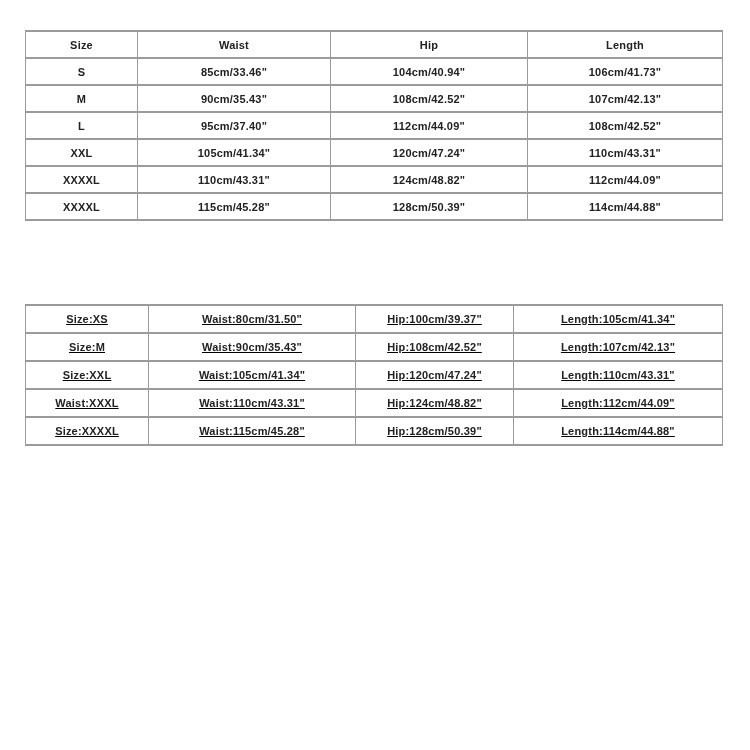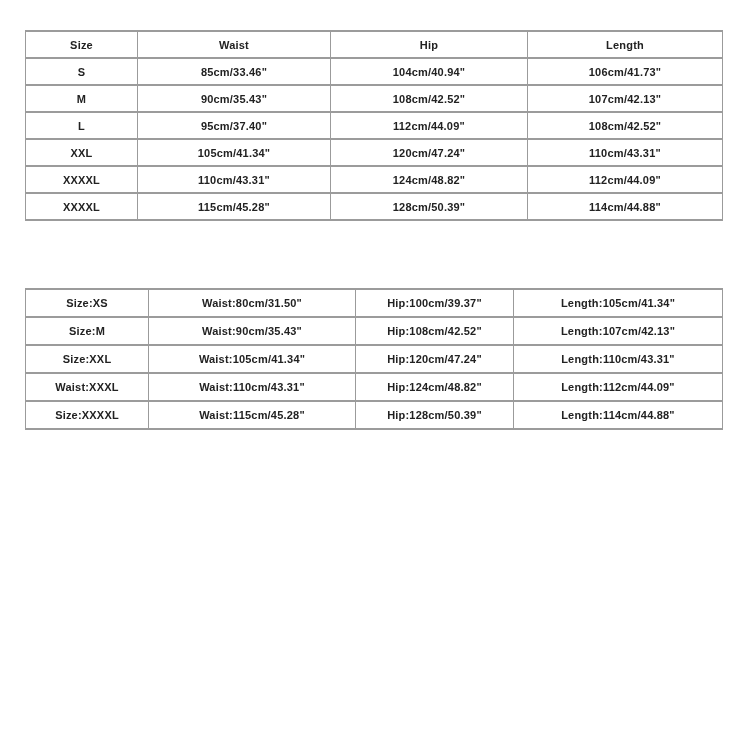--- a/index.html
+++ b/index.html
@@ -15,21 +15,21 @@
     font-family: "Liberation Sans", sans-serif;
     overflow: hidden;
   }
   table {
     border-collapse: collapse;
     table-layout: fixed;
     position: absolute;
     left: 25px;
   }
   #size-chart-compact { top: 30px; width: 697px; }
-  #size-chart-labeled { top: 288px; width: 697px; }
+  #size-chart-labeled { top: 304px; width: 697px; text-decoration: underline; }
   th, td {
     border: 1px solid #9b9b9b;
     border-top-width: 2px;
     border-bottom-width: 2px;
     height: 25px;
     padding: 0 2px;
     text-align: center;
     vertical-align: middle;
     font-size: 11px;
     font-weight: bold;

